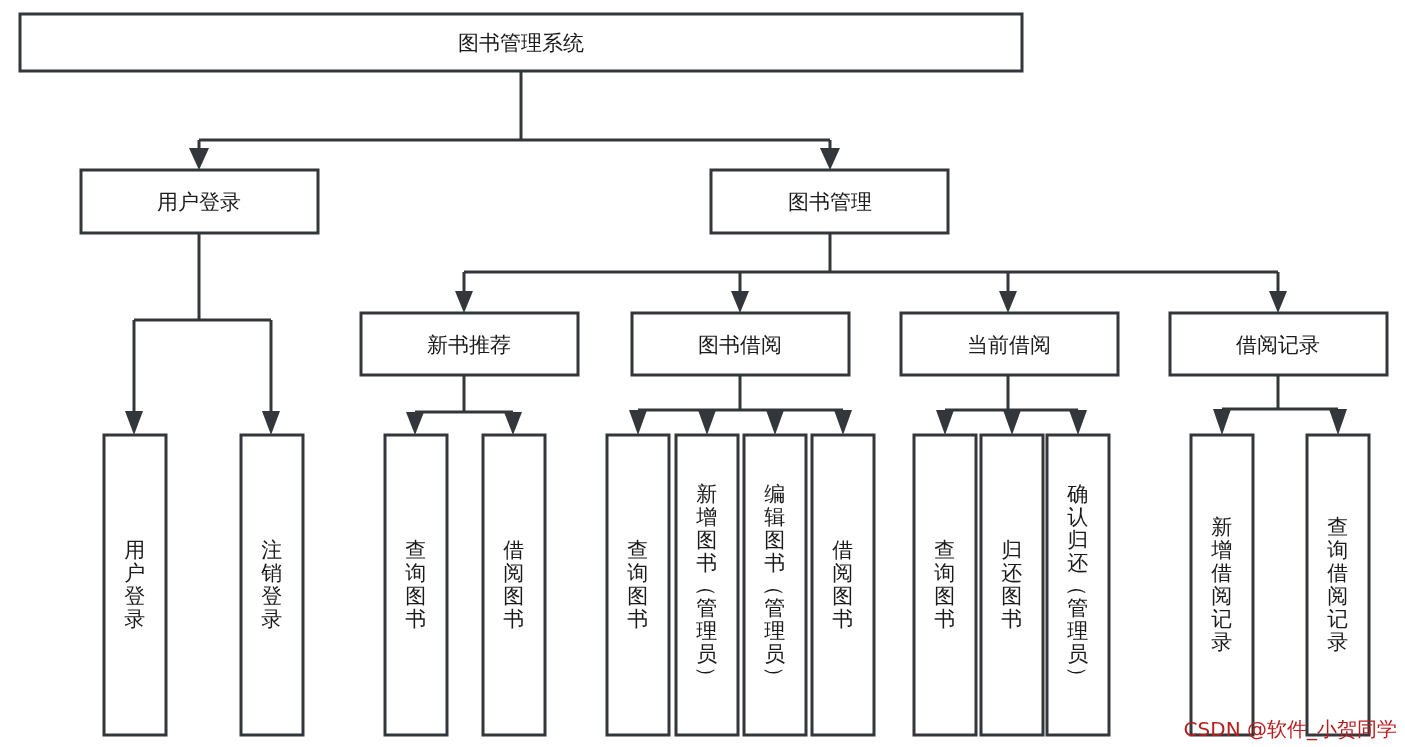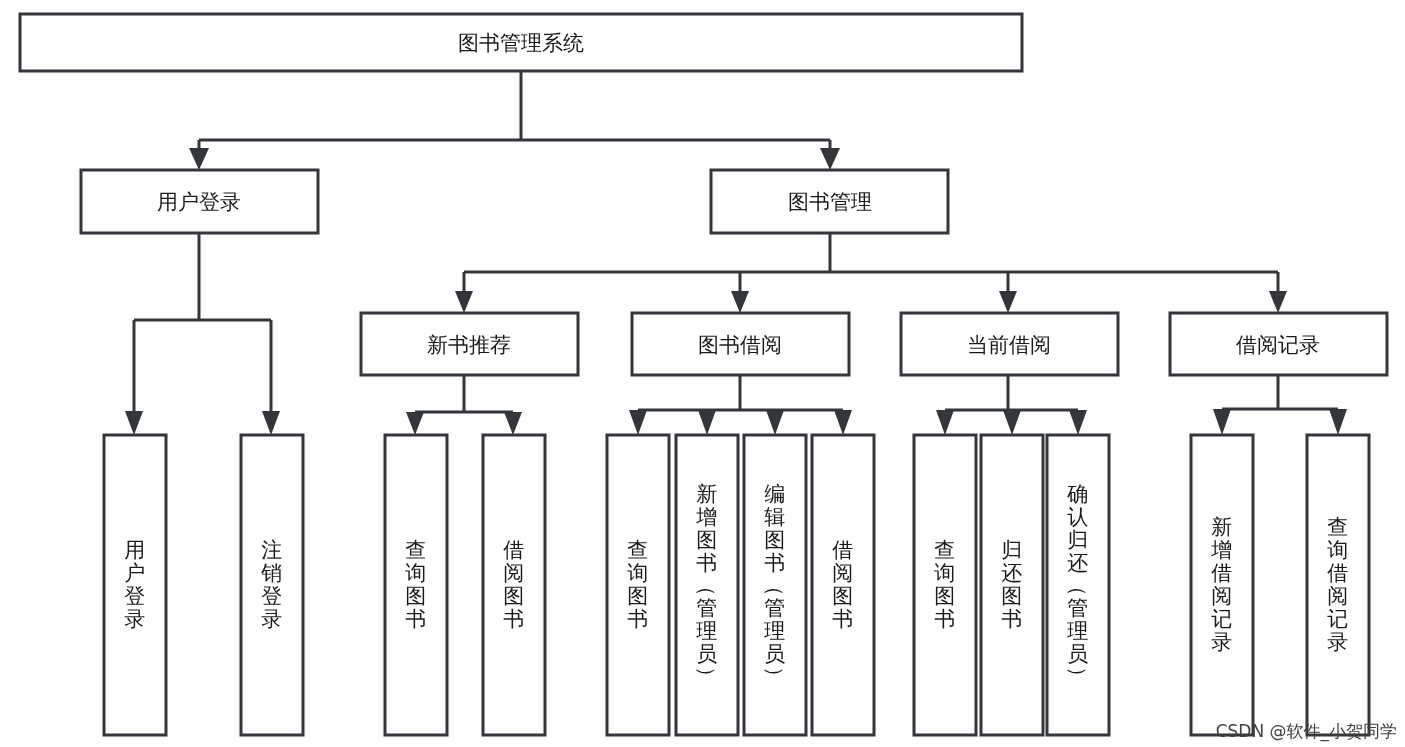--- a/index.html
+++ b/index.html
@@ -62,22 +62,22 @@
     white-space: pre-line;
   }
   .vlabel span {
     display: block;
   }
   .watermark {
     position: absolute;
     right: 8px;
     bottom: 4px;
     font-family: "DejaVu Sans", "Liberation Sans", sans-serif;
-    font-size: 17px;
-    color: #404040;
+    font-size: 20px;
+    color: #b91c1c;
     white-space: nowrap;
   }
 </style>
 </head>
 <body>
 
 <div id="diagram-root">
 
   <svg class="flow" viewBox="0 0 1405 747">
 

